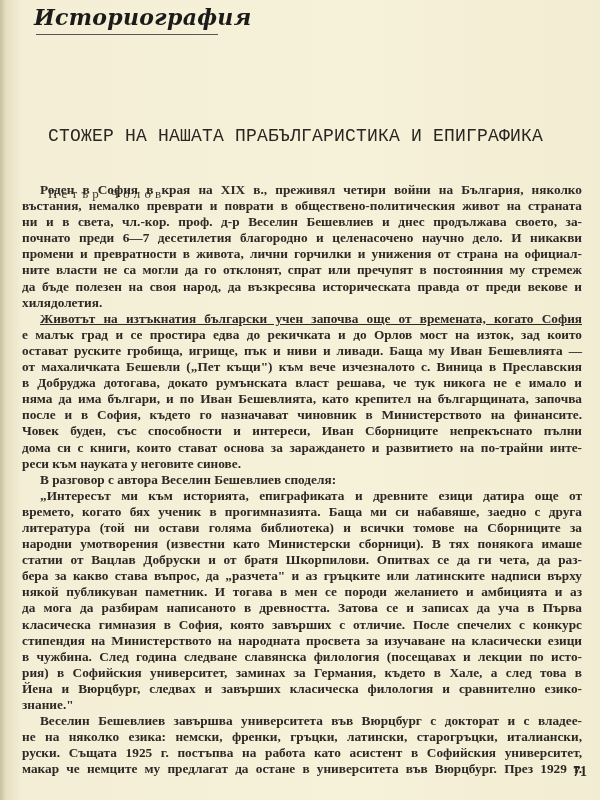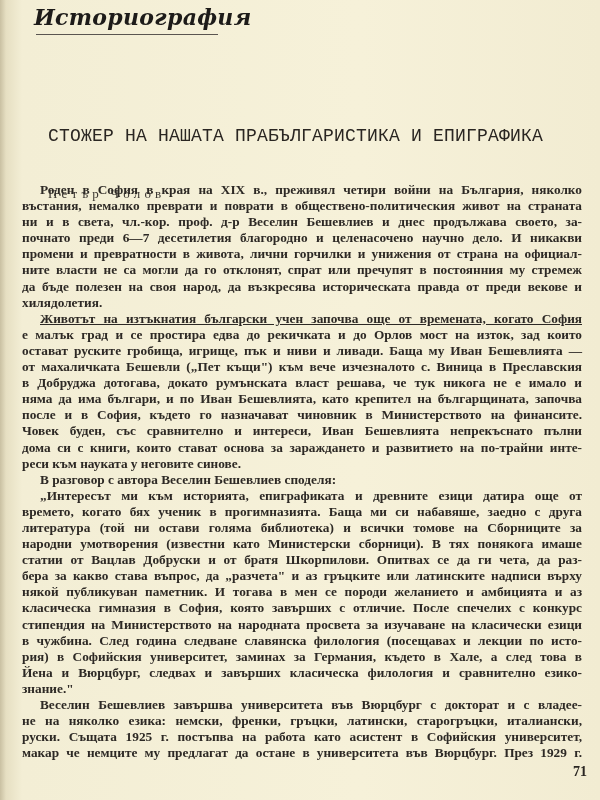--- a/index.html
+++ b/index.html
@@ -71,31 +71,32 @@
       <span class="line">ните власти не са могли да го отклонят, спрат или пречупят в постоянния му стремеж</span>
       <span class="line">да бъде полезен на своя народ, да възкресява историческата правда от преди векове и</span>
       <span class="line last">хилядолетия.</span>
       <span class="line" style="padding-left: 18px; text-decoration: underline;">Животът на изтъкнатия български учен започва още от времената, когато София</span>
       <span class="line">е малък град и се простира едва до рекичката и до Орлов мост на изток, зад които</span>
       <span class="line">остават руските гробища, игрище, пък и ниви и ливади. Баща му Иван Бешевлията —</span>
       <span class="line">от махаличката Бешевли („Пет къщи") към вече изчезналото с. Виница в Преславския</span>
       <span class="line">в Добруджа дотогава, докато румънската власт решава, че тук никога не е имало и</span>
       <span class="line">няма да има българи, и по Иван Бешевлията, като крепител на българщината, започва</span>
       <span class="line">после и в София, където го назначават чиновник в Министерството на финансите.</span>
-      <span class="line">Човек буден, със сравнително и интереси, Иван Бешевлията непрекъснато пълни</span>
+      <span class="line">Човек буден, със способности и интереси, Иван Сборниците непрекъснато пълни</span>
       <span class="line">дома си с книги, които стават основа за зараждането и развитието на по-трайни инте-</span>
       <span class="line last">реси към науката у неговите синове.</span>
       <span class="line last" style="padding-left: 18px;">В разговор с автора Веселин Бешевлиев споделя:</span>
       <span class="line" style="padding-left: 18px;">„Интересът ми към историята, епиграфиката и древните езици датира още от</span>
       <span class="line">времето, когато бях ученик в прогимназията. Баща ми си набавяше, заедно с друга</span>
       <span class="line">литература (той ни остави голяма библиотека) и всички томове на Сборниците за</span>
       <span class="line">народни умотворения (известни като Министерски сборници). В тях понякога имаше</span>
       <span class="line">статии от Вацлав Добруски и от братя Шкорпилови. Опитвах се да ги чета, да раз-</span>
       <span class="line">бера за какво става въпрос, да „разчета" и аз гръцките или латинските надписи върху</span>
       <span class="line">някой публикуван паметник. И тогава в мен се породи желанието и амбицията и аз</span>
+      <span class="line">да мога да разбирам написаното в древността. Затова се и записах да уча в Първа</span>
       <span class="line">класическа гимназия в София, която завърших с отличие. После спечелих с конкурс</span>
       <span class="line">стипендия на Министерството на народната просвета за изучаване на класически езици</span>
       <span class="line">в чужбина. След година следване славянска филология (посещавах и лекции по исто-</span>
       <span class="line">рия) в Софийския университет, заминах за Германия, където в Хале, а след това в</span>
       <span class="line">Йена и Вюрцбург, следвах и завърших класическа филология и сравнително езико-</span>
       <span class="line last">знание."</span>
       <span class="line" style="padding-left: 18px;">Веселин Бешевлиев завършва университета във Вюрцбург с докторат и с владее-</span>
       <span class="line">не на няколко езика: немски, френки, гръцки, латински, старогръцки, италиански,</span>
       <span class="line">руски. Същата 1925 г. постъпва на работа като асистент в Софийския университет,</span>
       <span class="line">макар че немците му предлагат да остане в университета във Вюрцбург. През 1929 г.</span>

